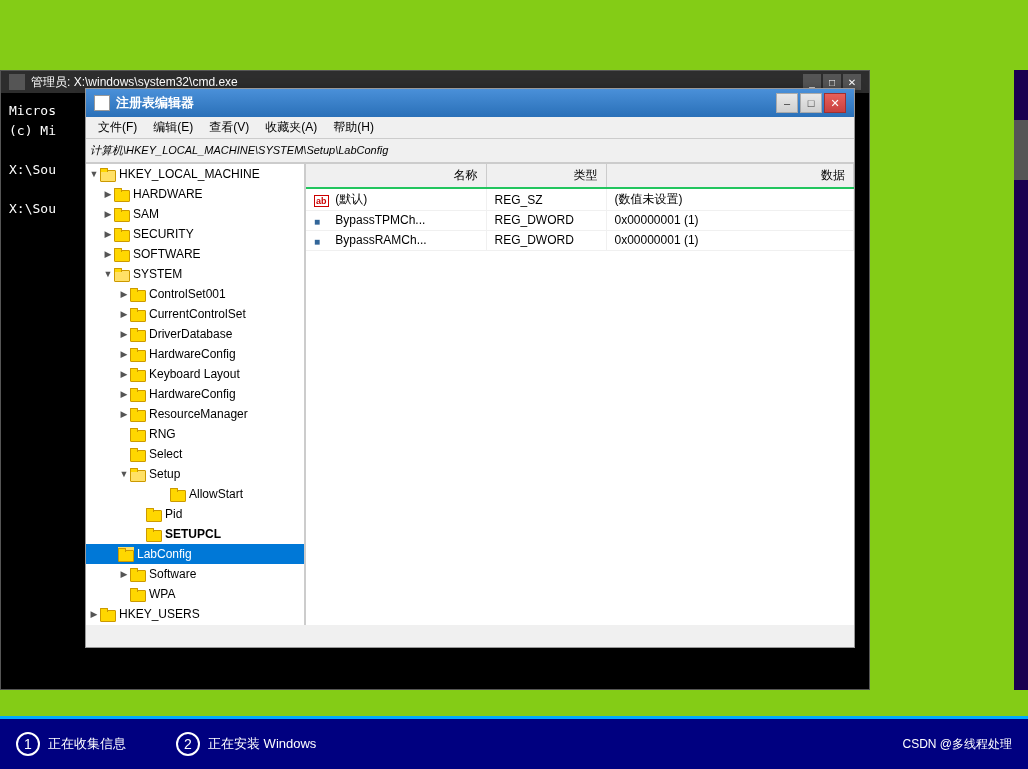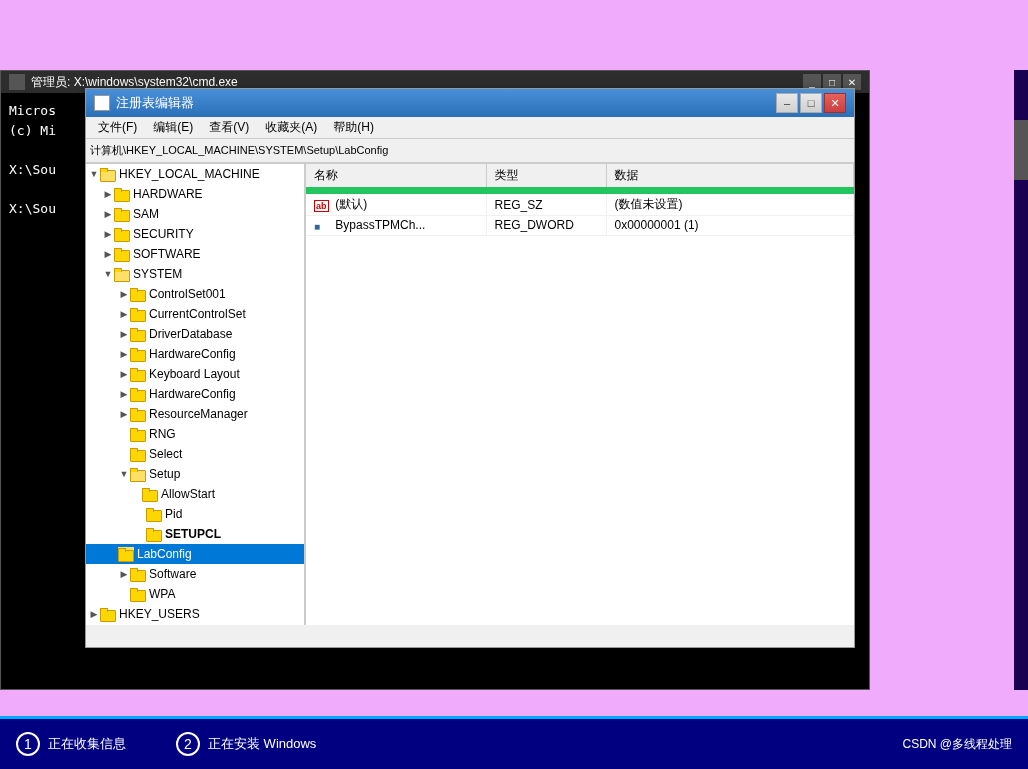--- a/index.html
+++ b/index.html
@@ -9,21 +9,21 @@
       background: #1a0050;
       font-family: 'SimSun', 'Microsoft YaHei', sans-serif;
       overflow: hidden;
       position: relative;
     }
 
     
     .desktop {
       width: 100%;
       height: 100%;
-      background: #f0abfc;
+      background: #84cc16;
       position: relative;
     }
 
     
     .cmd-window {
       position: absolute;
       top: 70px;
       left: 0;
       width: 870px;
       height: 620px;
@@ -106,21 +106,21 @@
       height: 16px;
       margin-right: 6px;
       display: inline-block;
       background: #fff;
       border: 1px solid #999;
     }
 
     .regedit-title-text {
       flex: 1;
       font-size: 13px;
-      font-weight: normal;
+      font-weight: bold;
     }
 
     .regedit-win-controls {
       display: flex;
       gap: 2px;
     }
 
     .win-ctrl-btn {
       width: 22px;
       height: 20px;
@@ -159,20 +159,21 @@
 
     
     .regedit-addressbar {
       background: #f0f0f0;
       height: 24px;
       display: flex;
       align-items: center;
       padding: 0 4px;
       border-bottom: 1px solid #ccc;
       font-size: 12px;
+      font-style: italic;
     }
 
     .address-value {
       color: #000;
       font-size: 11px;
     }
 
     
     .regedit-content {
       display: flex;
@@ -267,24 +268,24 @@
     }
 
     .right-table {
       width: 100%;
       border-collapse: collapse;
       font-size: 12px;
     }
 
     .right-table th {
       background: #f0f0f0;
-      border-bottom: 7px solid #22c55e;
+      border-bottom: 2px solid #22c55e;
       border-right: 1px solid #ccc;
       padding: 3px 8px;
-      text-align: left;
+      text-align: right;
       font-weight: normal;
       color: #000;
       position: sticky;
       top: 0;
     }
 
     .right-table td {
       border-bottom: 1px solid #f0f0f0;
       border-right: 1px solid #f0f0f0;
       padding: 2px 8px;
@@ -547,21 +548,21 @@
           <span class="folder-icon"></span>
           <span class="tree-label">Select</span>
         </div>
 
         <div class="tree-item" style="padding-left: 32px;">
           <span class="tree-toggle">▼</span>
           <span class="folder-icon open"></span>
           <span class="tree-label">Setup</span>
         </div>
 
-        <div class="tree-item" style="padding-left: 44px;">
+        <div class="tree-item" style="padding-left: 24px; margin-left: 48px;">
           <span class="tree-toggle" style="visibility:hidden;">▶</span>
           <span class="folder-icon"></span>
           <span class="tree-label">AllowStart</span>
         </div>
 
         <div class="tree-item" style="padding-left: 48px;">
           <span class="tree-toggle" style="visibility:hidden;">▶</span>
           <span class="folder-icon"></span>
           <span class="tree-label">Pid</span>
         </div>
@@ -623,20 +624,28 @@
               <td>(数值未设置)</td>
             </tr>
             <tr>
               <td>
                 <span class="reg-icon reg-icon-dword"></span>
                 <span>BypassTPMCh...</span>
               </td>
               <td>REG_DWORD</td>
               <td>0x00000001 (1)</td>
             </tr>
+            <tr>
+              <td>
+                <span class="reg-icon reg-icon-dword"></span>
+                <span>BypassRAMCh...</span>
+              </td>
+              <td>REG_DWORD</td>
+              <td>0x00000001 (1)</td>
+            </tr>
           </tbody>
         </table>
       </div>
 
     </div>
 
   </div>
 
   <div class="divider-line"></div>
 

